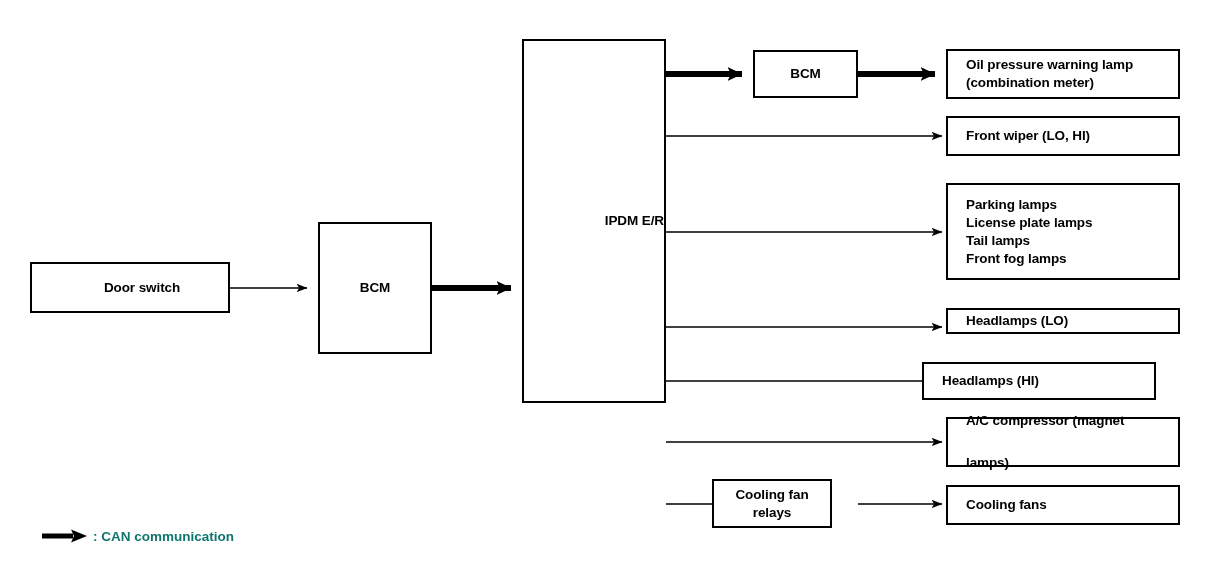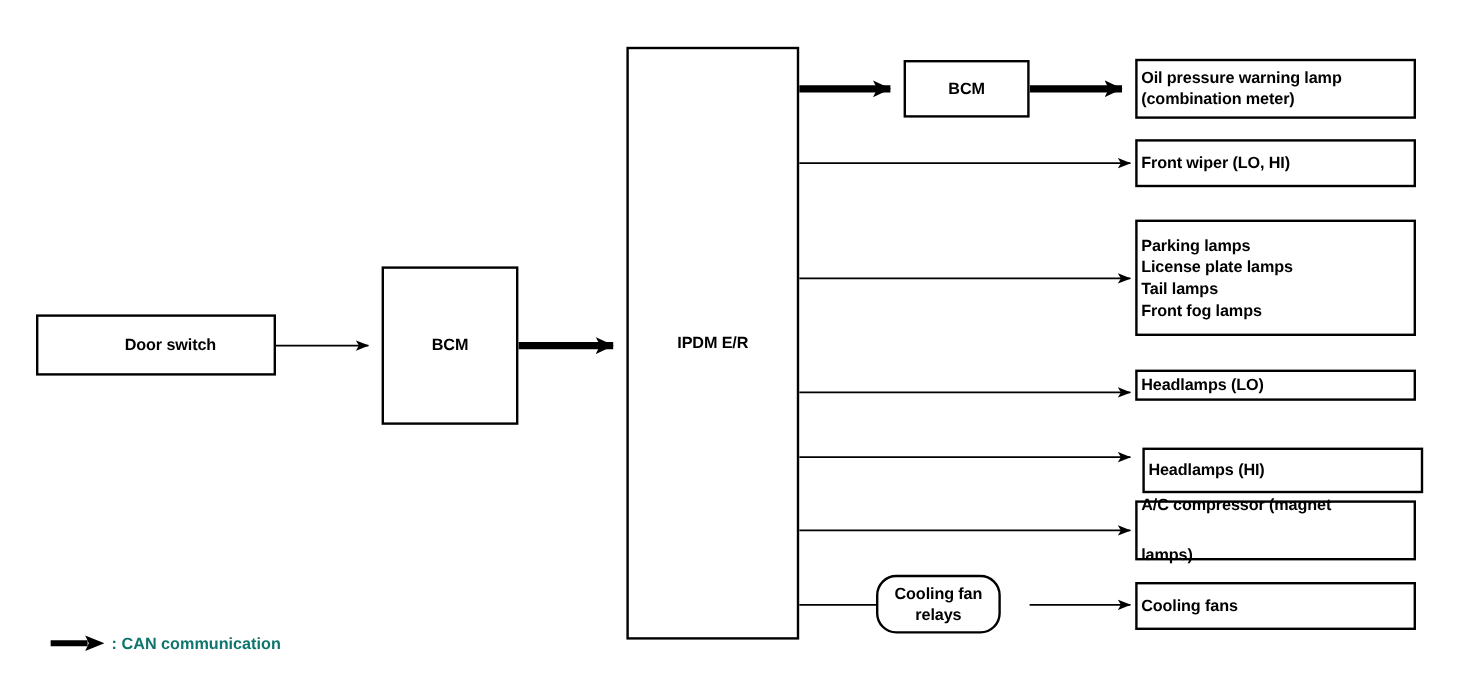--- a/index.html
+++ b/index.html
@@ -42,21 +42,21 @@
     line-height: 18px;
     letter-spacing: -0.1px;
   }
   .node-box.center-text {
     align-items: center;
     text-align: center;
   }
   .node-box.left-text {
     align-items: flex-start;
     text-align: left;
-    padding-left: 3px;
+    padding-left: 18px;
     padding-right: 6px;
   }
   .node-line {
     display: block;
     white-space: nowrap;
   }
   .legend {
     position: absolute;
     left: 42px;
     top: 524px;
@@ -115,29 +115,29 @@
   </svg>
 
   <div class="node-box center-text" style="left:30px; top:262px; width:200px; height:51px;padding-left:24px;">
     <span class="node-line">Door switch</span>
   </div>
 
   <div class="node-box center-text" style="left:318px; top:222px; width:114px; height:132px;">
     <span class="node-line">BCM</span>
   </div>
 
-  <div class="node-box center-text" style="left:522px; top:39px; width:144px; height:494px;">
+  <div class="node-box center-text" style="left:522px; top:39px; width:144px; height:364px;align-items:flex-end;">
     <span class="node-line">IPDM E/R</span>
   </div>
 
   <div class="node-box center-text" style="left:753px; top:50px; width:105px; height:48px;">
     <span class="node-line">BCM</span>
   </div>
 
-  <div class="node-box center-text" style="left:730px; top:479px; width:104px; height:49px;border-radius:17px;">
+  <div class="node-box center-text" style="left:712px; top:479px; width:120px; height:49px;">
     <span class="node-line">Cooling fan</span>
     <span class="node-line">relays</span>
   </div>
 
   <div class="node-box left-text" style="left:946px; top:49px; width:234px; height:50px;">
     <span class="node-line">Oil pressure warning lamp</span>
     <span class="node-line">(combination meter)</span>
   </div>
 
   <div class="node-box left-text" style="left:946px; top:116px; width:234px; height:40px;">
@@ -148,21 +148,21 @@
     <span class="node-line">Parking lamps</span>
     <span class="node-line">License plate lamps</span>
     <span class="node-line">Tail lamps</span>
     <span class="node-line">Front fog lamps</span>
   </div>
 
   <div class="node-box left-text" style="left:946px; top:308px; width:234px; height:26px;">
     <span class="node-line">Headlamps (LO)</span>
   </div>
 
-  <div class="node-box left-text" style="left:952px; top:362px; width:234px; height:38px;margin-top:11px;">
+  <div class="node-box left-text" style="left:922px; top:362px; width:234px; height:38px;">
     <span class="node-line">Headlamps (HI)</span>
   </div>
 
   <div class="node-box left-text" style="left:946px; top:417px; width:234px; height:50px;gap:24px;">
     <span class="node-line">A/C compressor (magnet</span>
     <span class="node-line">lamps)</span>
   </div>
 
   <div class="node-box left-text" style="left:946px; top:485px; width:234px; height:40px;">
     <span class="node-line">Cooling fans</span>

